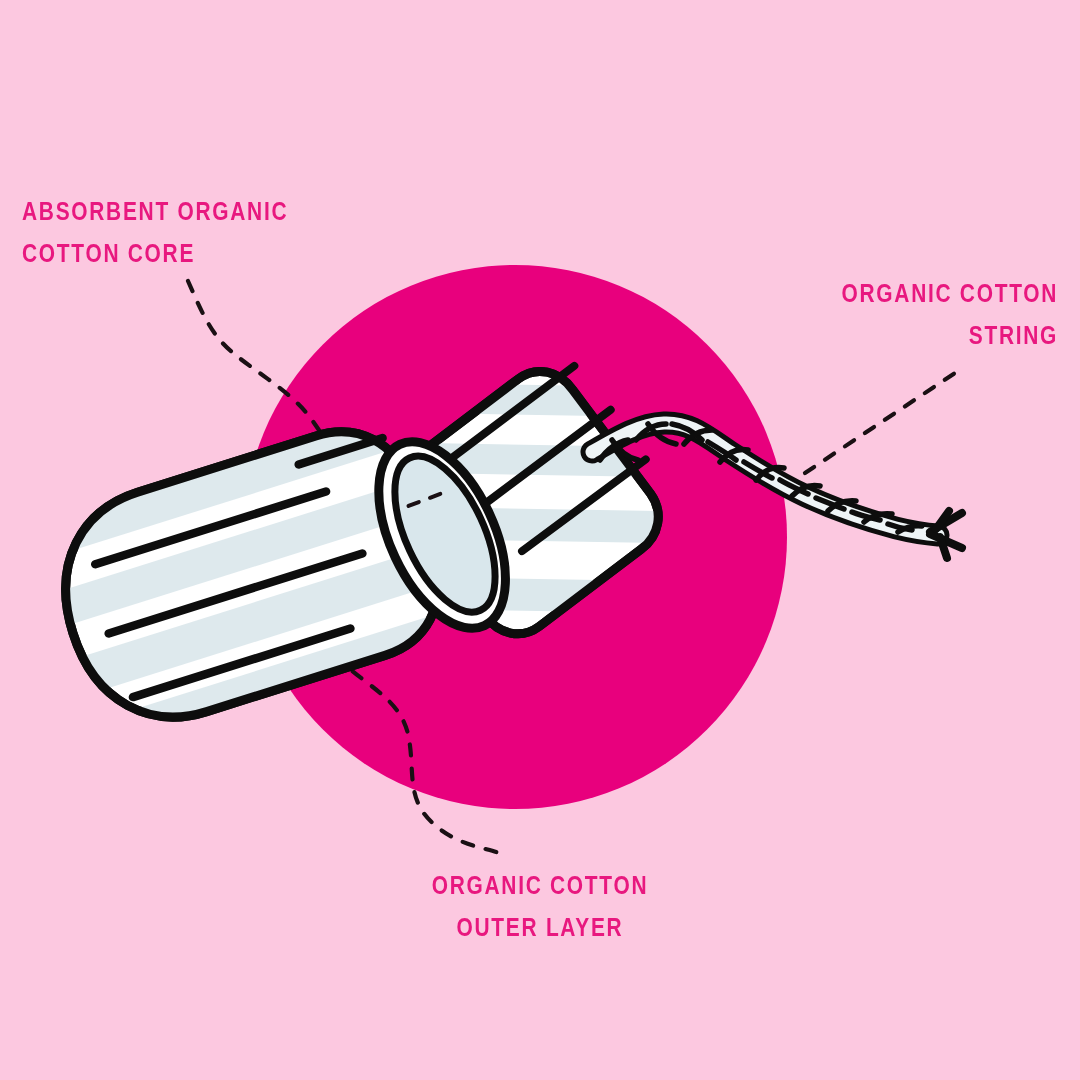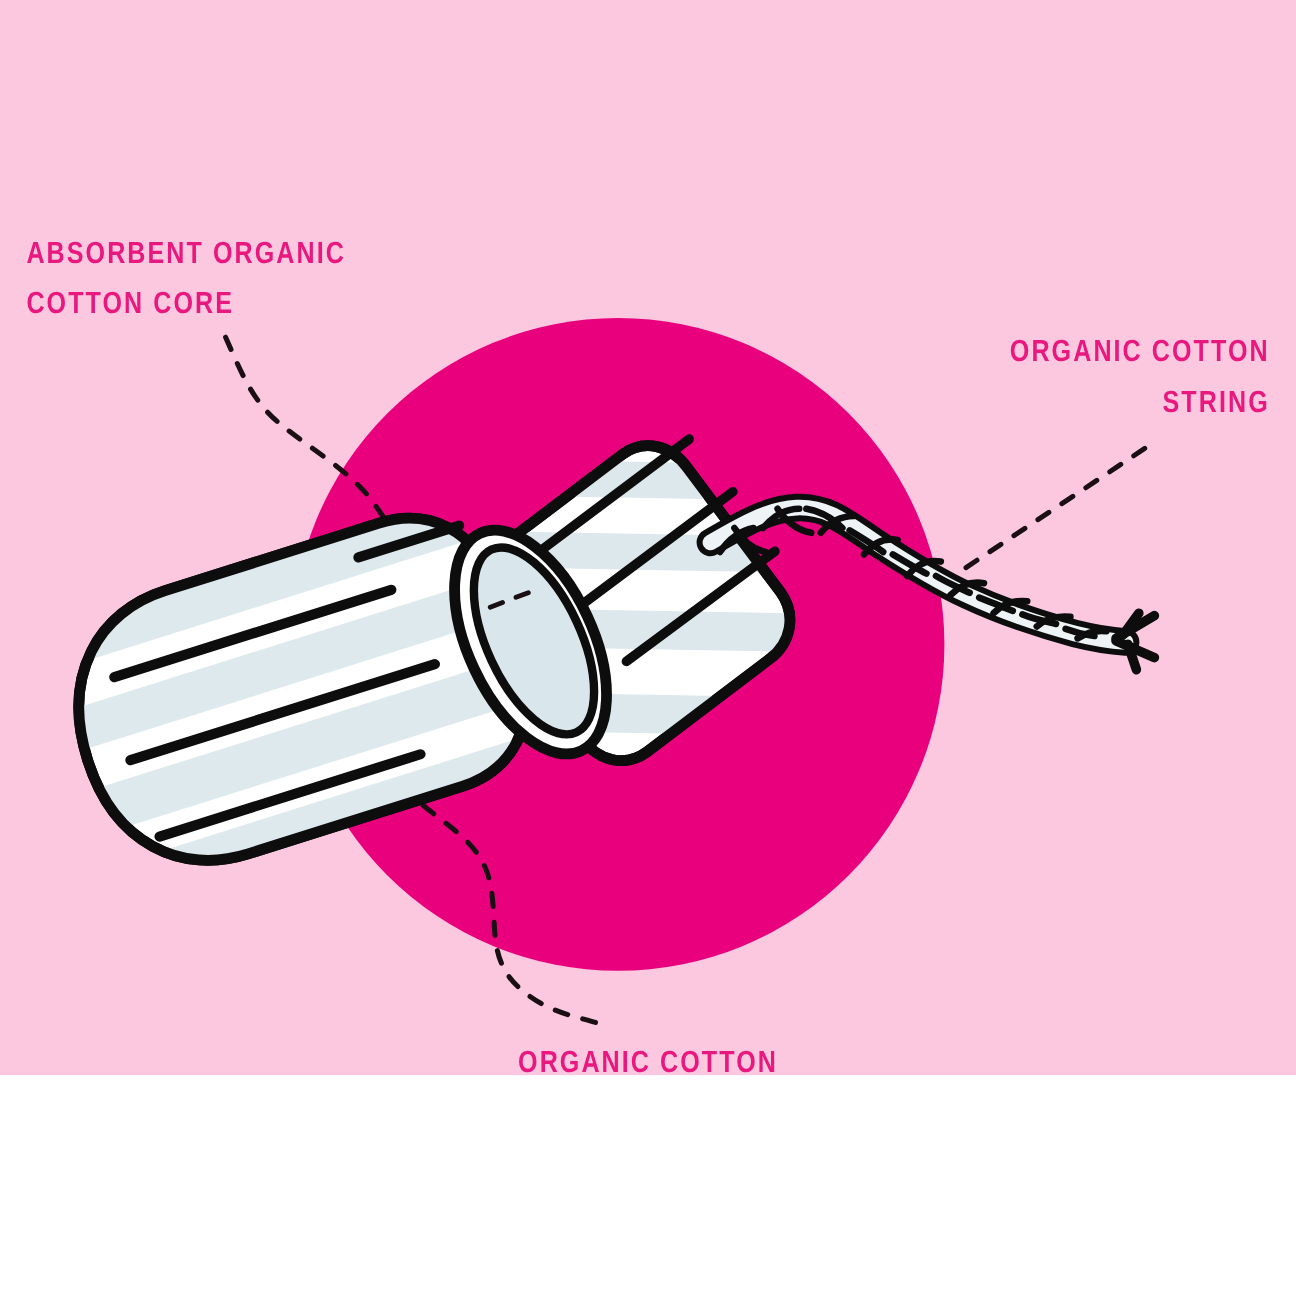--- a/index.html
+++ b/index.html
@@ -6,21 +6,21 @@
     margin: 0;
     padding: 0;
     background: #ffffff;
   }
   body {
     font-family: "Liberation Sans", sans-serif;
   }
   #stage {
     position: relative;
     width: 1080px;
-    height: 896px;
+    height: 1080px;
     overflow: hidden;
     background: #fcc8e0;
   }
   #stage svg.layer {
     position: absolute;
     left: 0;
     top: 0;
     width: 1080px;
     height: 1080px;
     display: block;

